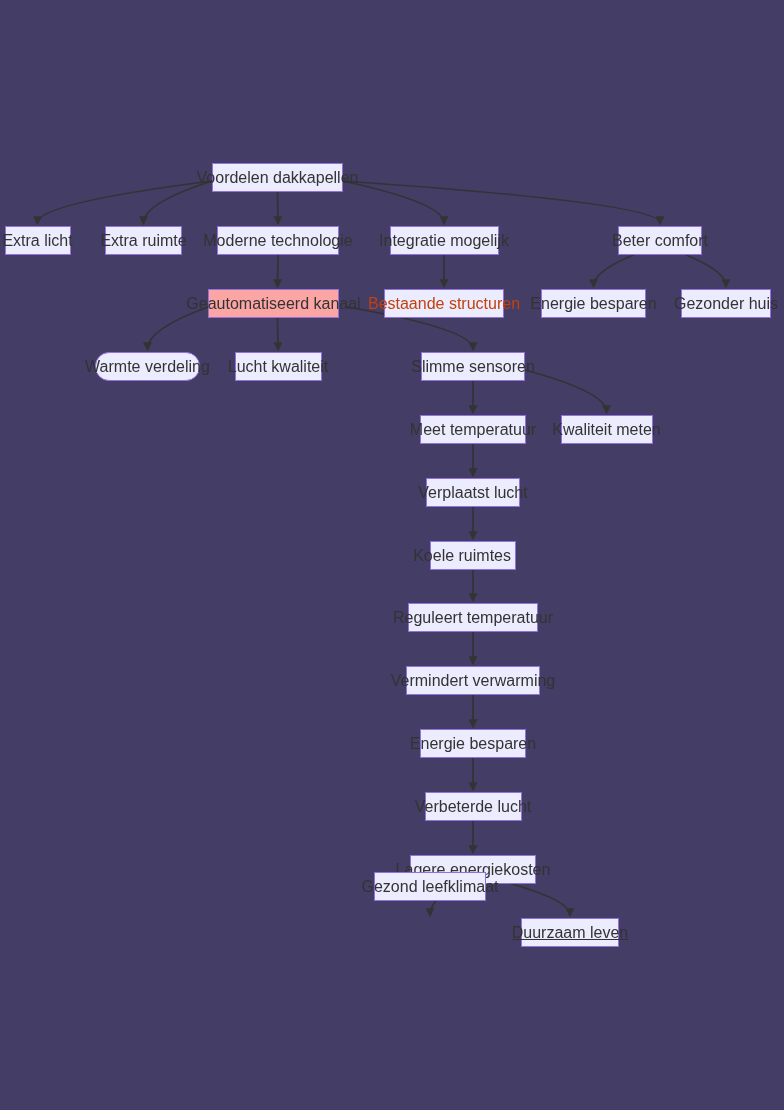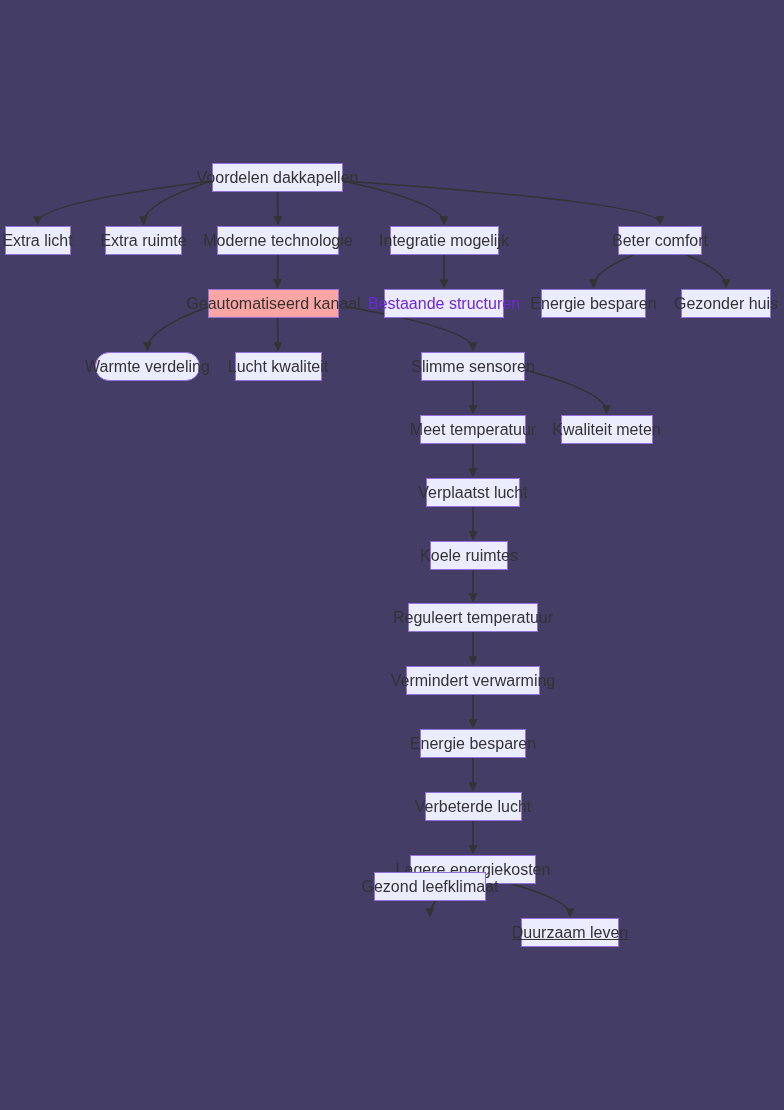--- a/index.html
+++ b/index.html
@@ -92,21 +92,21 @@
       </div>
       <div class="node" style="left: 389.5px; top: 226px; width: 109px; background: rgb(236, 236, 255); border-color: rgb(147, 112, 219); color: rgb(51, 51, 51);">
         <span>Integratie mogelijk</span>
       </div>
       <div class="node" style="left: 618px; top: 226px; width: 84px; background: rgb(236, 236, 255); border-color: rgb(147, 112, 219); color: rgb(51, 51, 51);">
         <span>Beter comfort</span>
       </div>
       <div class="node" style="left: 208px; top: 289px; width: 131px; background: #fca5a5; border-color: rgb(147, 112, 219); color: rgb(51, 51, 51);">
         <span>Geautomatiseerd kanaal</span>
       </div>
-      <div class="node" style="left: 384px; top: 289px; width: 120px; background: rgb(236, 236, 255); border-color: rgb(147, 112, 219); color: #6d28d9;">
+      <div class="node" style="left: 384px; top: 289px; width: 120px; background: rgb(236, 236, 255); border-color: rgb(147, 112, 219); color: #c2410c;">
         <span>Bestaande structuren</span>
       </div>
       <div class="node" style="left: 541px; top: 289px; width: 105px; background: rgb(236, 236, 255); border-color: rgb(147, 112, 219); color: rgb(51, 51, 51);">
         <span>Energie besparen</span>
       </div>
       <div class="node" style="left: 681px; top: 289px; width: 90px; background: rgb(236, 236, 255); border-color: rgb(147, 112, 219); color: rgb(51, 51, 51);">
         <span>Gezonder huis</span>
       </div>
       <div class="node" style="left: 95px; top: 352px; width: 105px; background: rgb(236, 236, 255); border-color: rgb(147, 112, 219); color: rgb(51, 51, 51); border-radius: 14px;">
         <span>Warmte verdeling</span>
@@ -119,21 +119,21 @@
       </div>
       <div class="node" style="left: 420px; top: 415px; width: 106px; background: rgb(236, 236, 255); border-color: rgb(147, 112, 219); color: rgb(51, 51, 51);">
         <span>Meet temperatuur</span>
       </div>
       <div class="node" style="left: 560.5px; top: 415px; width: 92px; background: rgb(236, 236, 255); border-color: rgb(147, 112, 219); color: rgb(51, 51, 51);">
         <span>Kwaliteit meten</span>
       </div>
       <div class="node" style="left: 426px; top: 478px; width: 94px; background: rgb(236, 236, 255); border-color: rgb(147, 112, 219); color: rgb(51, 51, 51);">
         <span>Verplaatst lucht</span>
       </div>
-      <div class="node" style="left: 430px; top: 541px; width: 78px; background: rgb(236, 236, 255); border-color: rgb(147, 112, 219); color: rgb(51, 51, 51);">
+      <div class="node" style="left: 430px; top: 541px; width: 86px; background: rgb(236, 236, 255); border-color: rgb(147, 112, 219); color: rgb(51, 51, 51); justify-content: flex-end;">
         <span>Koele ruimtes</span>
       </div>
       <div class="node" style="left: 408px; top: 603px; width: 130px; background: rgb(236, 236, 255); border-color: rgb(147, 112, 219); color: rgb(51, 51, 51);">
         <span>Reguleert temperatuur</span>
       </div>
       <div class="node" style="left: 406px; top: 666px; width: 134px; background: rgb(236, 236, 255); border-color: rgb(147, 112, 219); color: rgb(51, 51, 51);">
         <span>Vermindert verwarming</span>
       </div>
       <div class="node" style="left: 420px; top: 729px; width: 106px; background: rgb(236, 236, 255); border-color: rgb(147, 112, 219); color: rgb(51, 51, 51);">
         <span>Energie besparen</span>

